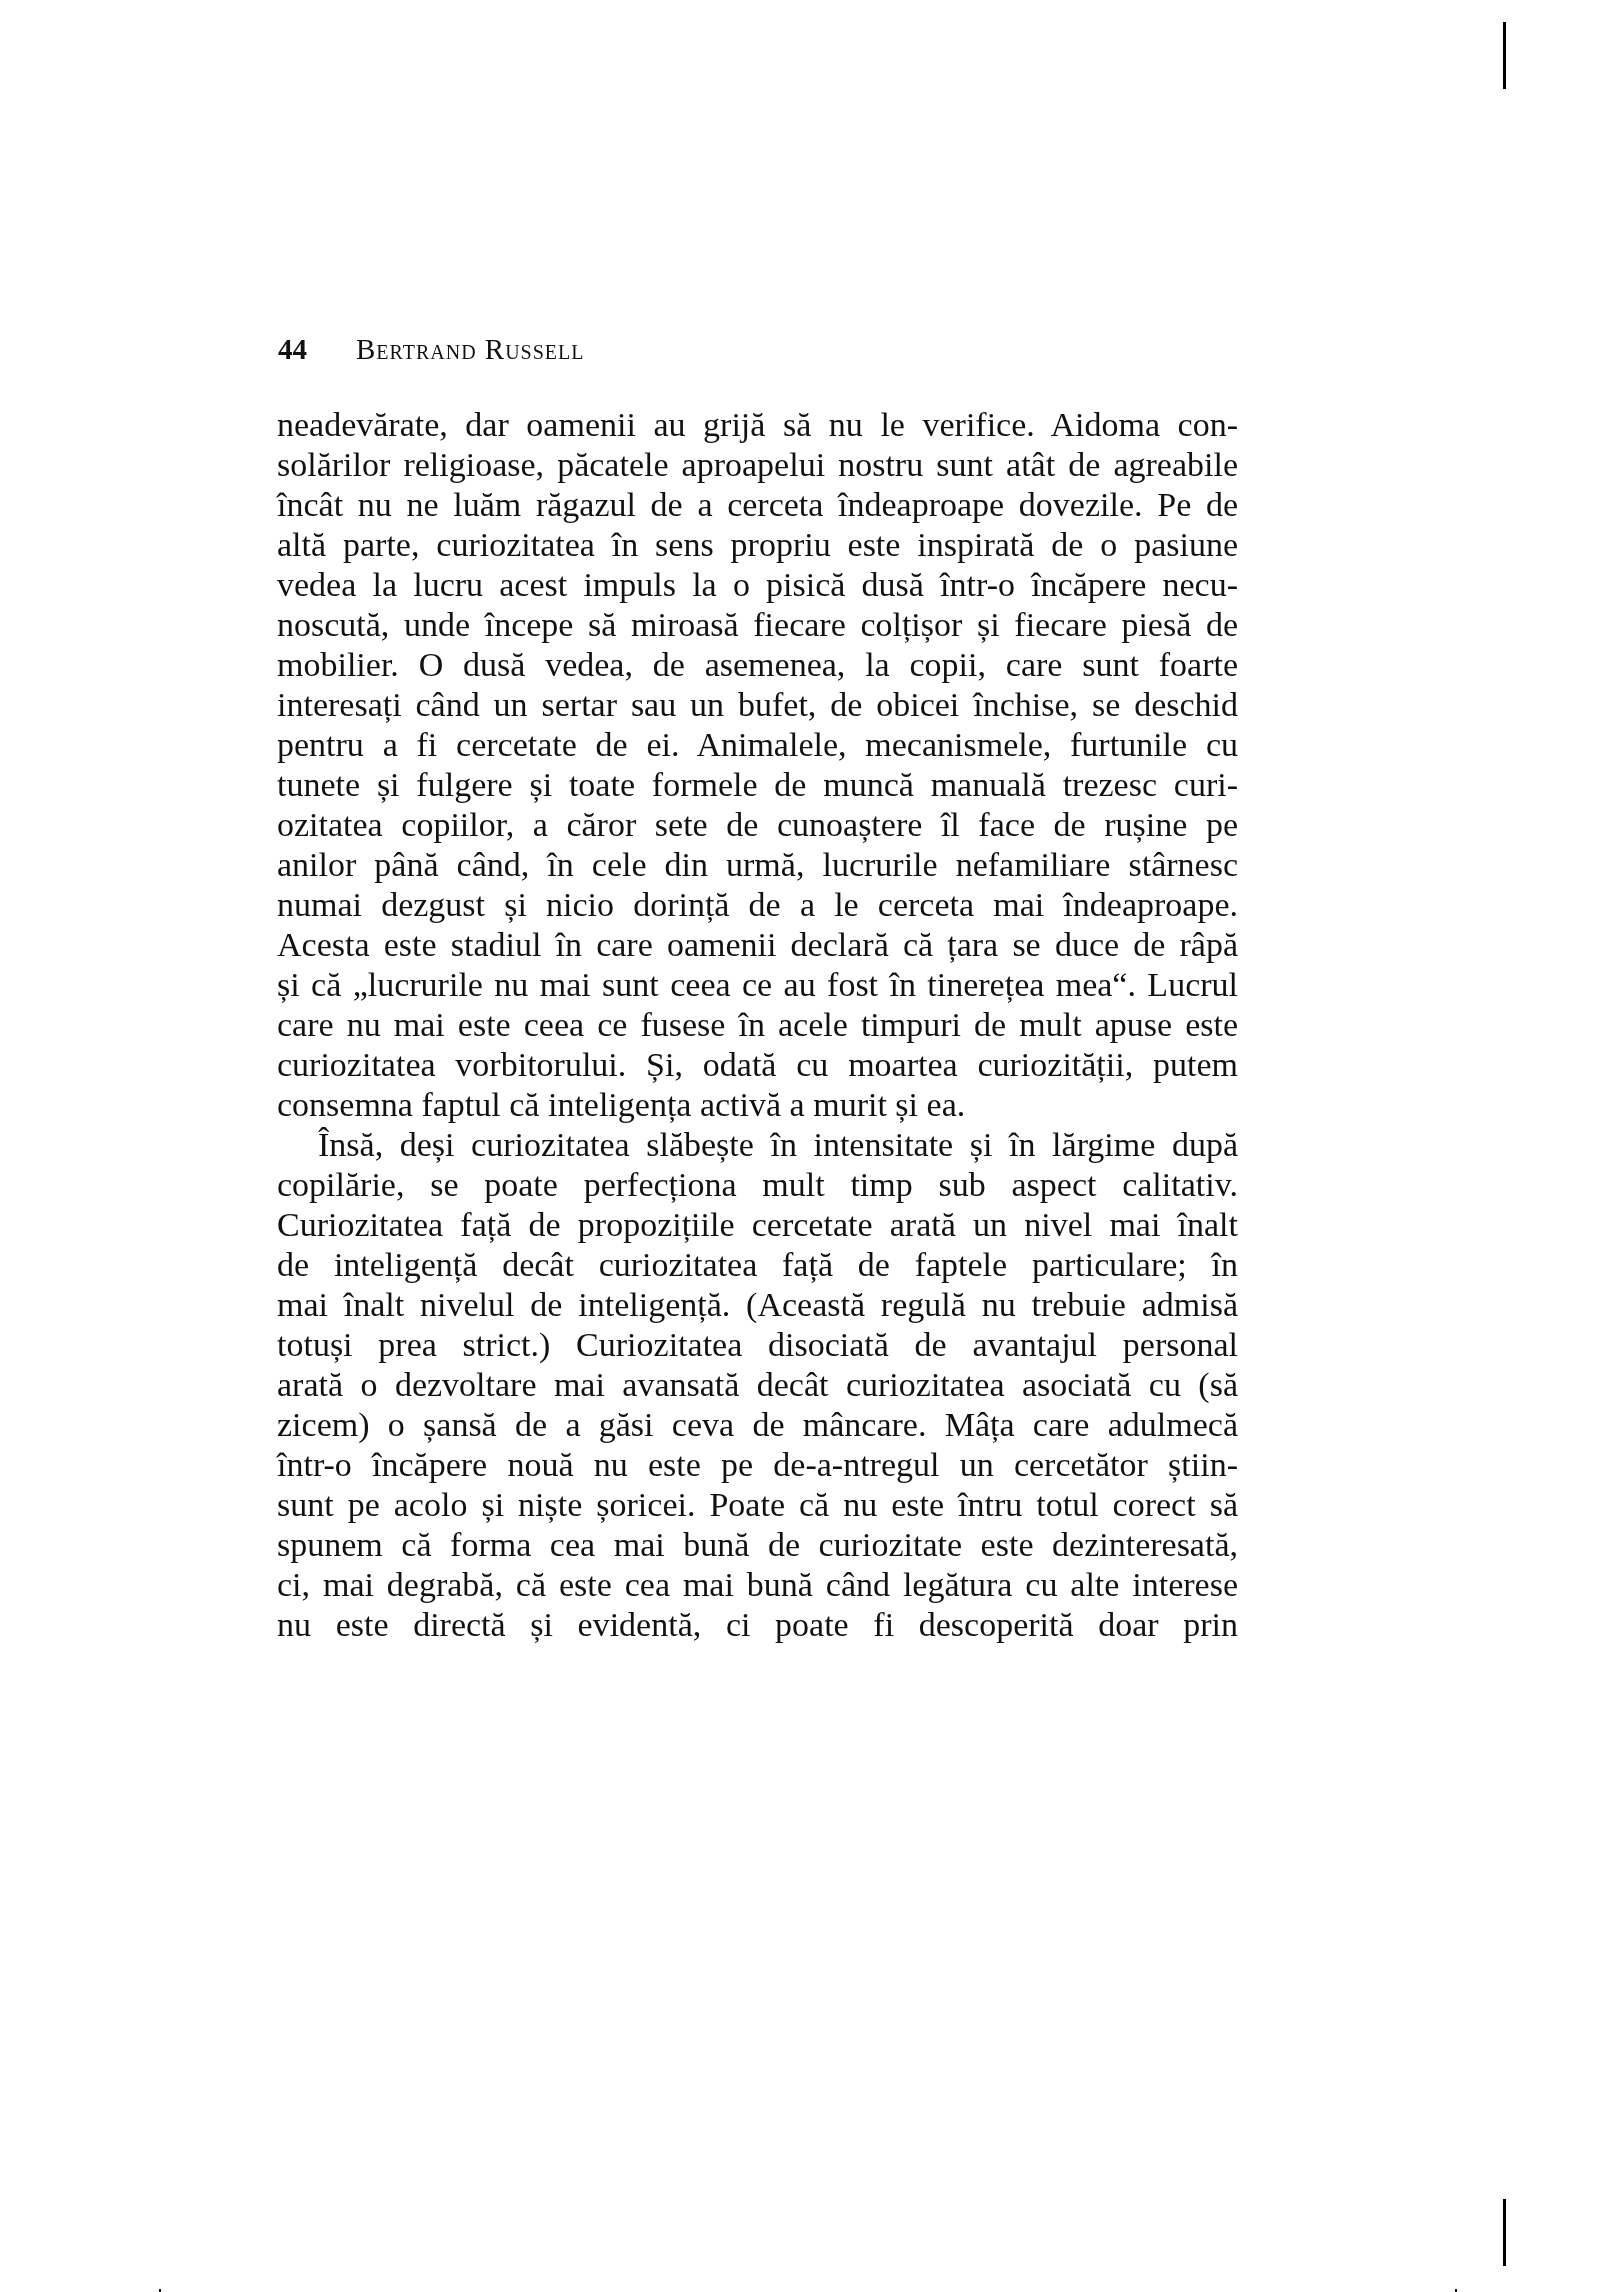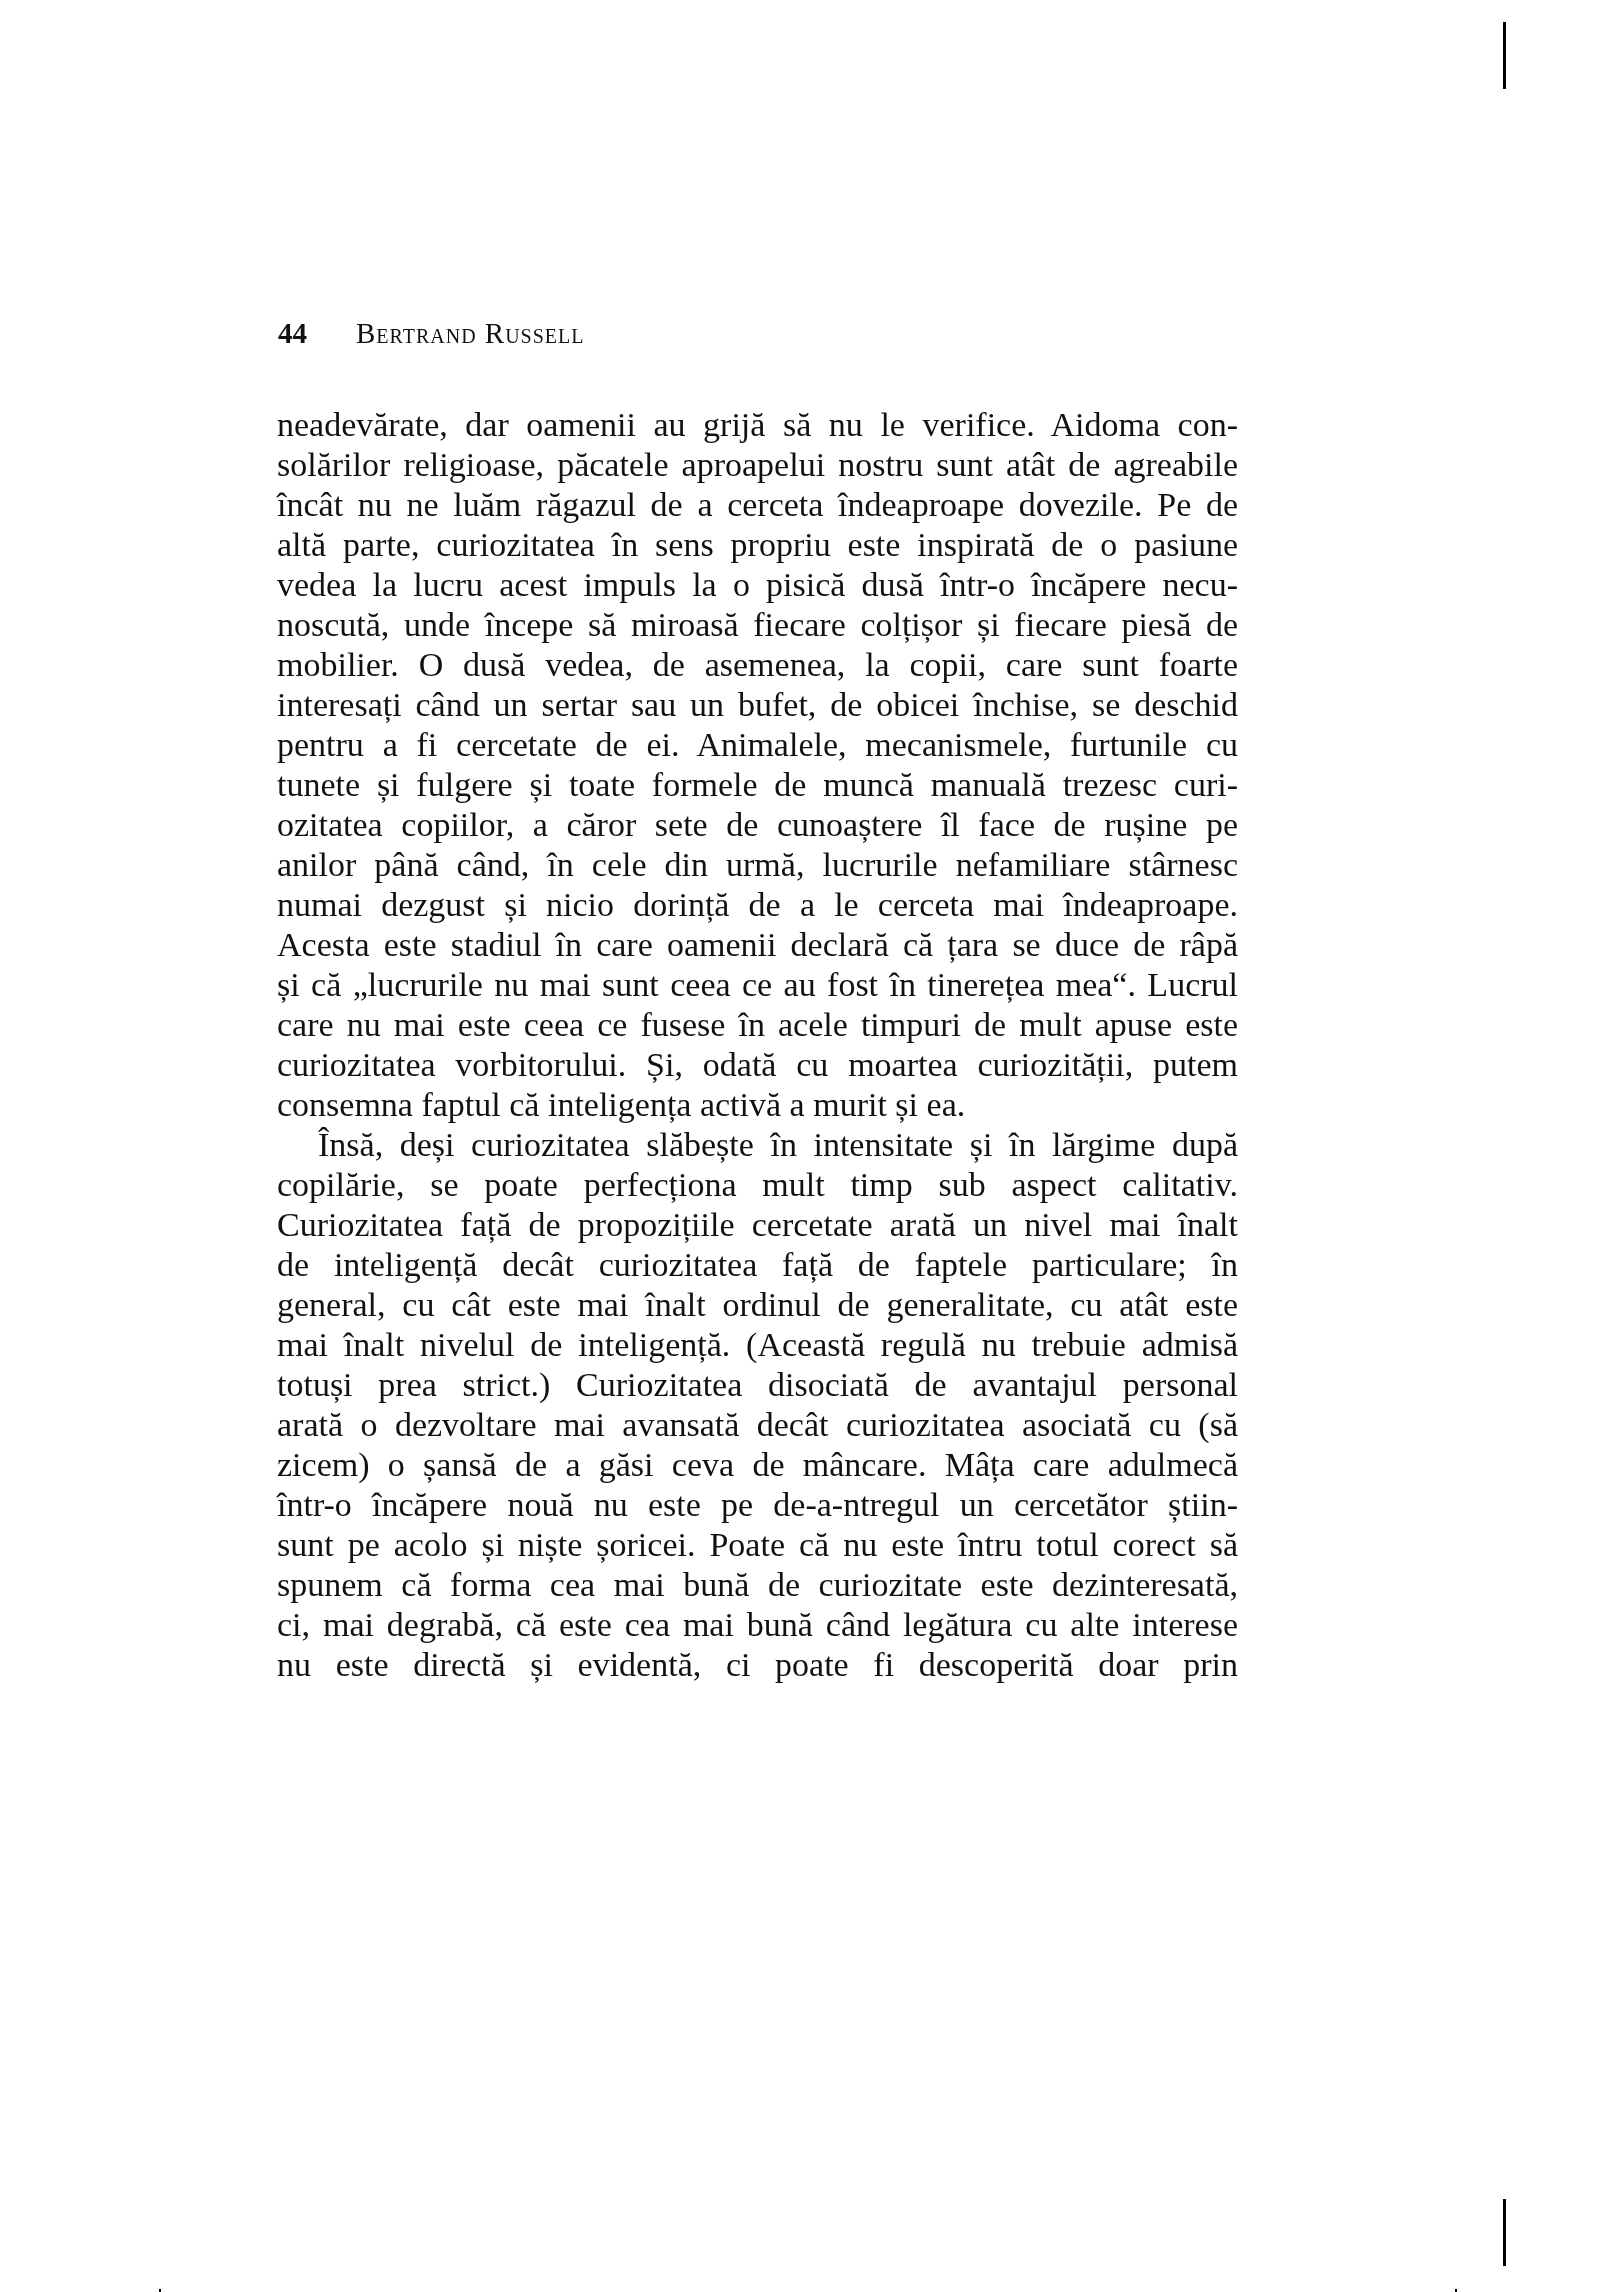--- a/index.html
+++ b/index.html
@@ -1,19 +1,19 @@
 <!DOCTYPE html>
 <html><head>
 <meta charset="utf-8">
 <style>
   html, body { margin: 0; padding: 0; background: #ffffff; }
   body { width: 1621px; height: 2293px; position: relative; overflow: hidden; font-family: "Liberation Serif", "DejaVu Serif", serif; color: #111; }
   .page { position: absolute; left: 0; top: 0; width: 1621px; height: 2293px; }
   .running-head { position: absolute; left: 278px; top: 316px; font-size: 29px; line-height: 35px; white-space: nowrap; }
-  .folio { font-weight: bold; display: inline-block; width: 78px; }
+  .folio { font-weight: bold; display: inline-block; width: 78px; margin-top: 16px; }
   .author { font-variant: small-caps; letter-spacing: 1px; }
   .body-text { position: absolute; left: 277px; top: 405px; width: 961px; font-size: 34px; line-height: 40px; }
   .line { display: block; white-space: nowrap; text-align: justify; text-align-last: justify; height: 40px; }
   .line.last { text-align-last: left; }
   .line.indent { padding-left: 41px; }
   .crop { position: absolute; background: #000; }
 </style>
 </head>
 <body>
 
@@ -46,21 +46,20 @@
       <span class="line">și că „lucrurile nu mai sunt ceea ce au fost în tinerețea mea“. Lucrul</span>
       <span class="line">care nu mai este ceea ce fusese în acele timpuri de mult apuse este</span>
       <span class="line">curiozitatea vorbitorului. Și, odată cu moartea curiozității, putem</span>
       <span class="line last">consemna faptul că inteligența activă a murit și ea.</span>
     </div>
     <div>
       <span class="line indent">Însă, deși curiozitatea slăbește în intensitate și în lărgime după</span>
       <span class="line">copilărie, se poate perfecționa mult timp sub aspect calitativ.</span>
       <span class="line">Curiozitatea față de propozițiile cercetate arată un nivel mai înalt</span>
       <span class="line">de inteligență decât curiozitatea față de faptele particulare; în</span>
-      <span class="line">general, cu cât este mai înalt ordinul de generalitate, cu atât este</span>
       <span class="line">mai înalt nivelul de inteligență. (Această regulă nu trebuie admisă</span>
       <span class="line">totuși prea strict.) Curiozitatea disociată de avantajul personal</span>
       <span class="line">arată o dezvoltare mai avansată decât curiozitatea asociată cu (să</span>
       <span class="line">zicem) o șansă de a găsi ceva de mâncare. Mâța care adulmecă</span>
       <span class="line">într-o încăpere nouă nu este pe de-a-ntregul un cercetător știin-</span>
       <span class="line">sunt pe acolo și niște șoricei. Poate că nu este întru totul corect să</span>
       <span class="line">spunem că forma cea mai bună de curiozitate este dezinteresată,</span>
       <span class="line">ci, mai degrabă, că este cea mai bună când legătura cu alte interese</span>
       <span class="line">nu este directă și evidentă, ci poate fi descoperită doar prin</span>
     </div>

